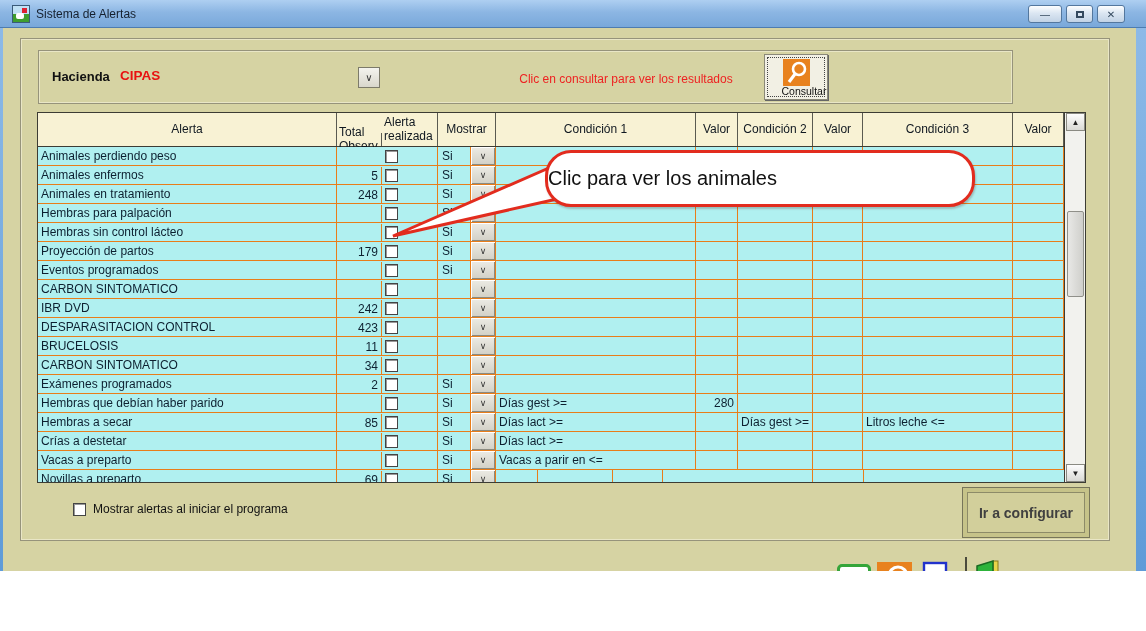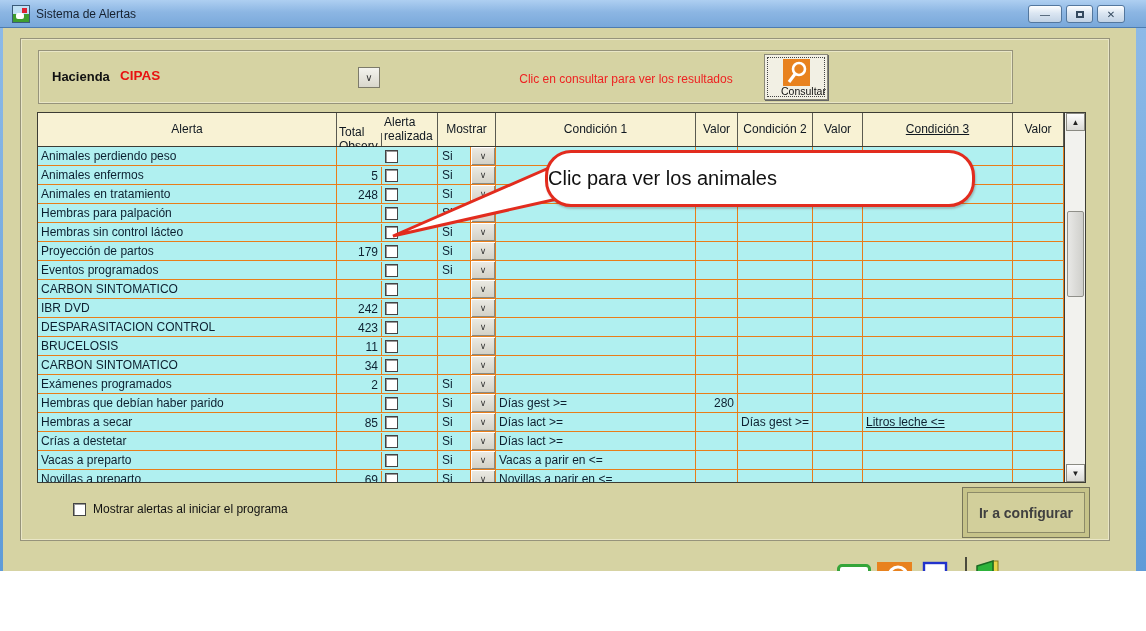--- a/index.html
+++ b/index.html
@@ -37,37 +37,37 @@
   #hacienda-value { left:120px; top:68px; font-size:13.5px; font-weight:bold; color:#e81111; }
   #hacienda-combo { left:358px; top:67px; width:22px; height:21px;
     background:linear-gradient(#f4f3ee,#d9d7cc); border:1px solid #7c7a6a;
     display:flex; align-items:center; justify-content:center; font-size:10px; color:#333; }
   #consult-hint { left:500px; top:72px; width:252px; text-align:center; font-size:12px; color:#ee2222; }
 
   #consultar-btn { left:764px; top:54px; width:64px; height:46px; background:#f2f0e4;
     border:1px solid #8a8878; box-shadow:1px 1px 0 #666; }
   #consultar-btn .focusbox { position:absolute; inset:2px; border:1px dotted #444; }
   #consultar-icon { position:absolute; left:18px; top:4px; width:27px; height:27px; background:#e8821e; }
-  #consultar-label { position:absolute; left:16px; right:0; bottom:2px; text-align:left;
+  #consultar-label { position:absolute; left:16px; right:0; bottom:2px; text-align:center;
     font-size:10.5px; color:#111; }
 
   
   #alert-table { left:37px; top:112px; width:1049px; height:371px;
     border:1px solid #3c3c34; background:#b0f0f0; }
   #thead { position:absolute; left:0; top:0; width:1026px; height:34px; background:#f8f2d4;
     display:flex; border-bottom:1px solid #3c3c34; }
   .hcell { border-right:1px solid #5a5a50; display:flex; align-items:center; justify-content:center;
     text-align:left; font-size:12px; line-height:1.15; color:#101820; padding:0 2px; }
   #tbody { position:absolute; left:0; top:34px; width:1026px; height:335px; overflow:hidden; }
   .trow { display:flex; height:19px; border-bottom:1px solid #e87d1a; background:#b0f0f0; }
   .cell { border-right:1px solid #e87d1a; height:18px; display:flex; align-items:center;
     font-size:12px; color:#0d2030; overflow:hidden; white-space:nowrap; padding:0 3px; }
   .left { justify-content:flex-start; } .right { justify-content:flex-end; }
   .c0{width:299px;} .c1{width:45px;margin-top:20px;} .c2{width:56px;} .c3{width:58px; padding:0;}
-  .c4{width:200px;} .c5{width:42px;} .c6{width:75px;} .c7{width:50px;} .c8{width:150px;text-decoration:underline;} .c9{width:51px;}
+  .c4{width:200px;} .c5{width:42px;} .c6{width:75px;} .c7{width:50px;} .c8{width:150px;} .c9{width:51px;}
   .cbx { width:13px; height:13px; background:#fff; border:1px solid #444;
     box-shadow:inset 1px 1px 0 #999; display:inline-block; }
   .mtxt { flex:1; padding-left:4px; }
   .ddb { width:25px; height:18px; background:linear-gradient(#ecebe4,#d2d0c6);
     border-left:1px solid #e87d1a; box-shadow:inset 1px 1px 0 #fff, inset -1px -1px 0 #8a8a80;
     display:flex; align-items:center; justify-content:center; font-size:9px; color:#333; }
   
   #vscroll { position:absolute; right:0; top:0; width:21px; height:369px; background:#f2f2ee;
     border-left:1px solid #3c3c34; }
   .sbtn { position:absolute; left:1px; width:19px; height:18px;
@@ -448,21 +448,20 @@
         <div class="trow">
           <div class="cell c0 left">Novillas a preparto</div>
           <div class="cell c1 right">11</div>
           <div class="cell c2 left">
             <span class="cbx"></span>
           </div>
           <div class="cell c3">
             <span class="mtxt">Si</span>
             <span class="ddb">∨</span>
           </div>
-          <div class="cell c4 left">Novillas a parir en &lt;=</div>
           <div class="cell c5 right"></div>
           <div class="cell c6 left"></div>
           <div class="cell c7 right"></div>
           <div class="cell c8 left"></div>
           <div class="cell c9 right"></div>
         </div>
       </div>
     <div id="vscroll">
       <div id="sb-up" class="sbtn">▲</div>
       <div id="sb-thumb"></div>

